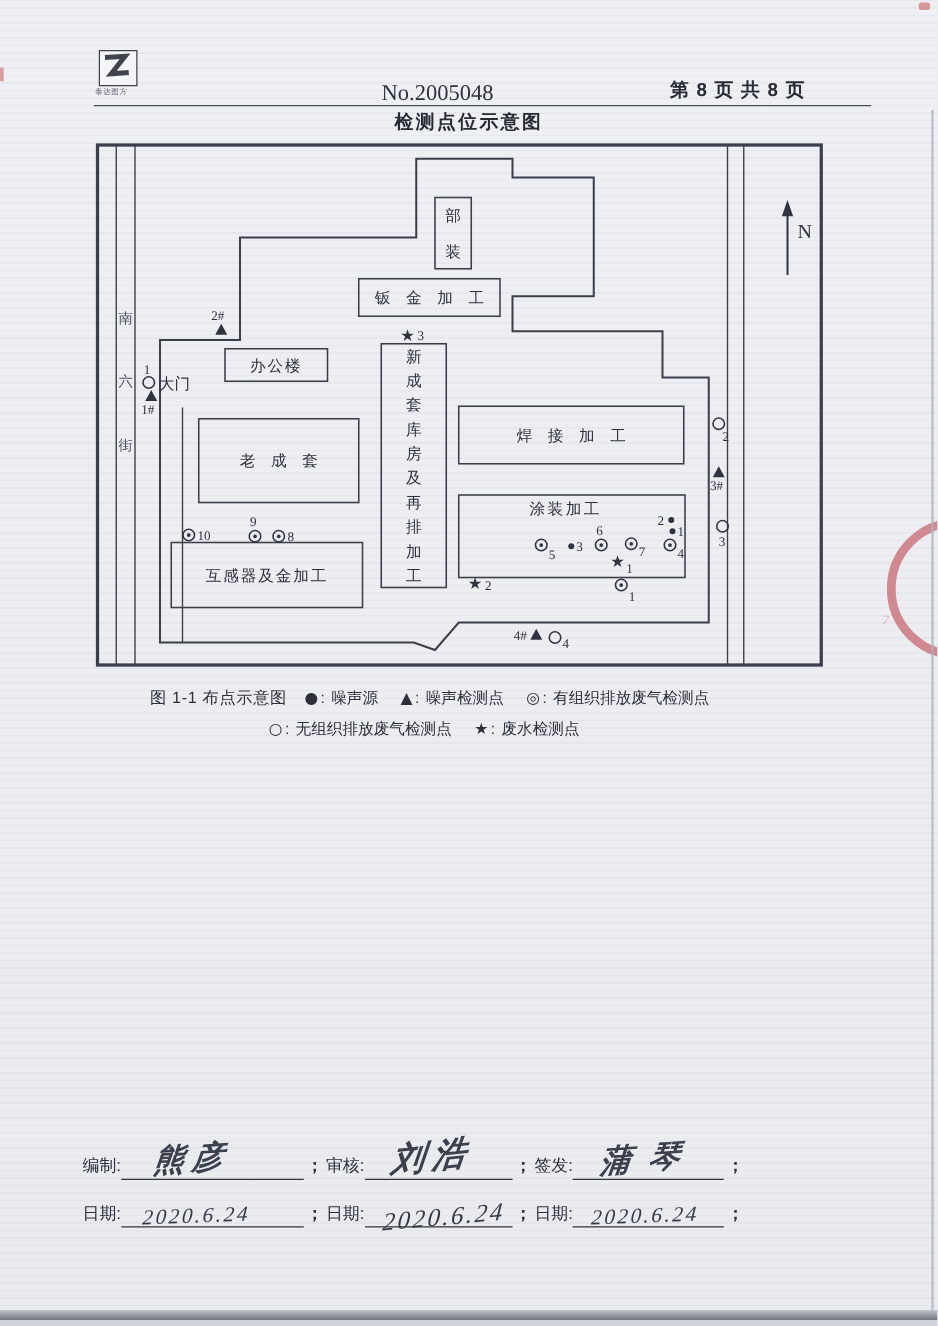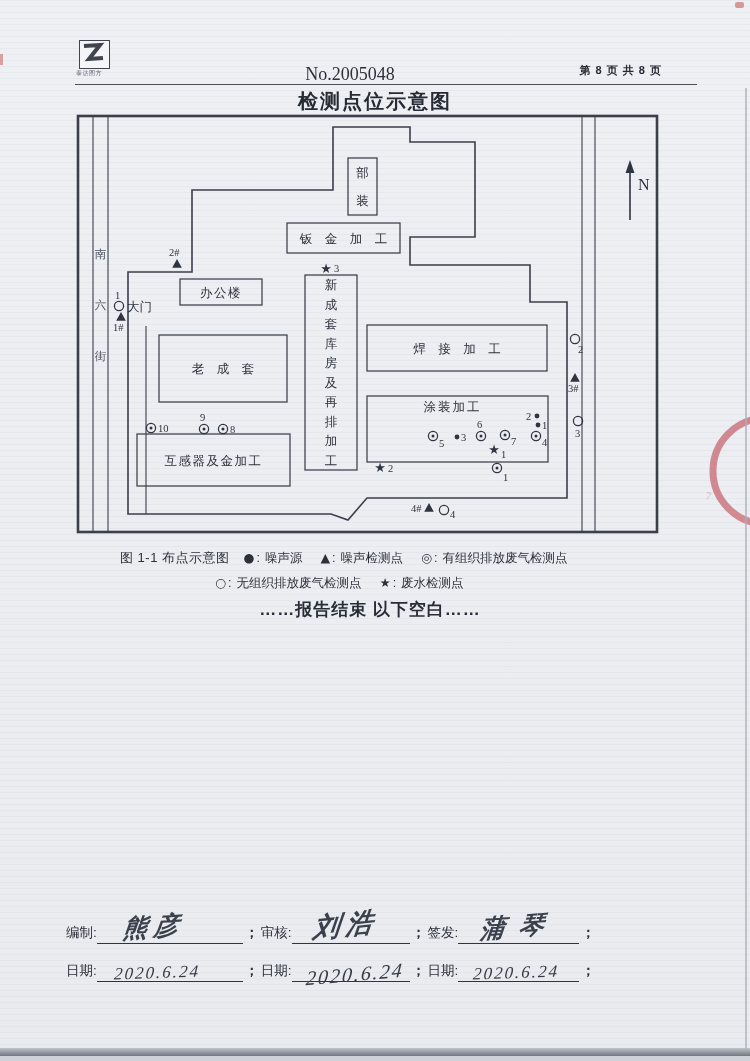--- a/index.html
+++ b/index.html
@@ -9,24 +9,24 @@
   #page{position:absolute;inset:0;
         background:
           repeating-linear-gradient(180deg, rgba(190,197,210,0.16) 0 1px, rgba(255,255,255,0) 1px 6px),
           linear-gradient(180deg,#eef0f4 0%,#ecedf1 60%,#e9ebef 100%);}
   .abs{position:absolute;}
   
   #logo-box{left:79px;top:40px;width:29px;height:27px;border:1.6px solid #3f444e;background:#f4f5f8;}
   #logo-caption{left:76px;top:69px;width:40px;font-size:6px;color:#5a606b;letter-spacing:.5px;
                 filter:blur(.4px);font-family:"Liberation Sans",sans-serif;white-space:nowrap;}
   #report-no{left:280px;top:64px;width:140px;text-align:center;font-size:18px;color:#2c313b;}
-  #page-indicator{left:536px;top:63px;width:126px;text-align:right;font-size:11px;font-weight:bold;
+  #page-indicator{left:536px;top:63px;width:126px;text-align:left;font-size:15px;font-weight:bold;
                   color:#262b34;font-family:"Liberation Sans",sans-serif;letter-spacing:1px;}
   #header-rule{left:75px;top:84px;width:622px;height:0;border-top:1.4px solid #4a4f59;}
-  #doc-title{left:0;top:88px;width:750px;text-align:center;font-size:20px;font-weight:bold;
+  #doc-title{left:0;top:88px;width:750px;text-align:center;font-size:15px;font-weight:bold;
              color:#262b34;font-family:Liberation Sans, sans-serif;letter-spacing:2px;}
   
   #diagram-svg{position:absolute;left:0;top:0;width:750px;height:1061px;}
   
   .legend-row{position:absolute;white-space:nowrap;font-size:12.5px;color:#2b303a;
               font-family:"Liberation Sans",sans-serif;}
   #legend-row-1{left:120px;top:549px;}
   #legend-row-2{left:215px;top:575px;}
   .fig-label{font-weight:normal;font-size:13px;margin-right:14px;letter-spacing:.5px;}
   .legend-item{margin-right:18px;}
@@ -233,21 +233,20 @@
       </g>
     </svg>
 
   <div class="legend-row" id="legend-row-1">
     <span class="fig-label">图 1-1 布点示意图</span><span id="legend-items-1"><span class="legend-item"><span class="legend-sym">●</span><span class="legend-colon">:</span><span>噪声源</span></span><span class="legend-item"><span class="legend-sym">▲</span><span class="legend-colon">:</span><span>噪声检测点</span></span><span class="legend-item"><span class="legend-sym">◎</span><span class="legend-colon">:</span><span>有组织排放废气检测点</span></span></span>
   </div>
   <div class="legend-row" id="legend-row-2">
     <span id="legend-items-2"><span class="legend-item"><span class="legend-sym">○</span><span class="legend-colon">:</span><span>无组织排放废气检测点</span></span><span class="legend-item"><span class="legend-sym">★</span><span class="legend-colon">:</span><span>废水检测点</span></span></span>
   </div>
 
-  <div class="abs" id="end-note">……报告结束 以下空白……</div>
 
   <div class="signoff-row" id="signoff-row-roles">
       <span class="so-label">编制:</span>
       <span class="so-line c1" style="width: 146px;">
         <span class="sig">熊彦</span>
       </span>
       <span class="so-sep">；</span>
       <span class="so-label">审核:</span>
       <span class="so-line c2" style="width: 118px;">
         <span class="sig">刘浩</span>

